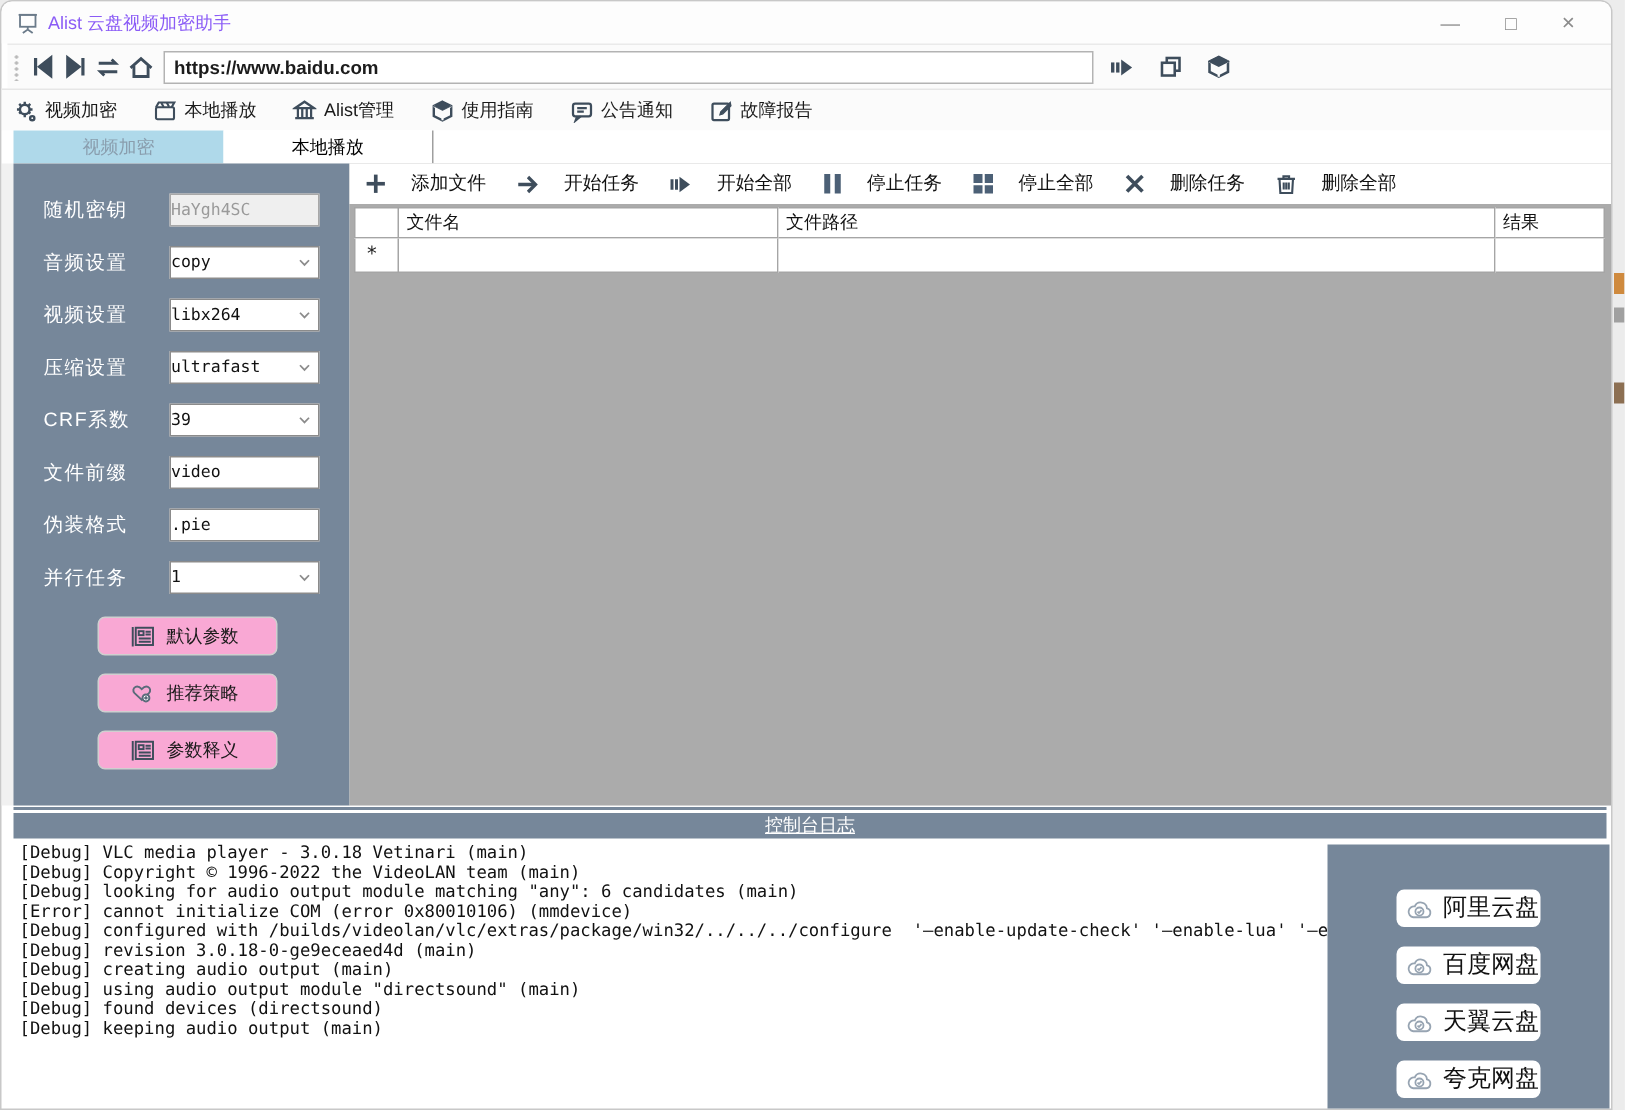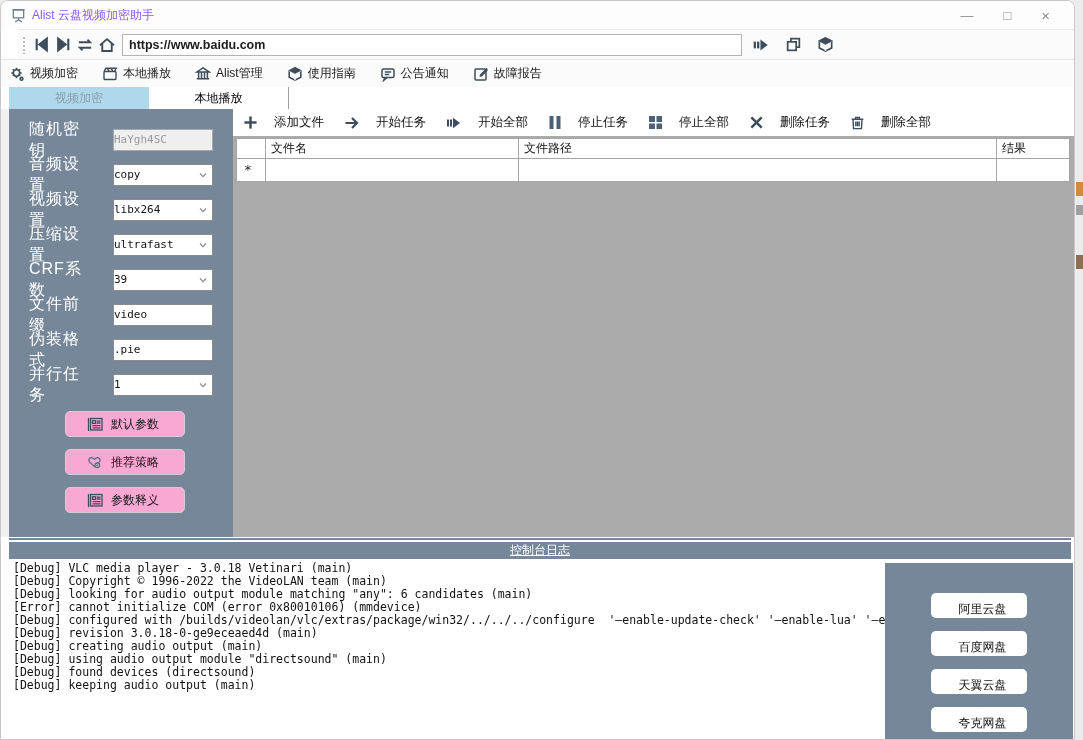--- a/index.html
+++ b/index.html
@@ -9,42 +9,42 @@
   .app-window { position:absolute; left:0; top:0; width:1075px; height:740px; background:#fff;
     border:1px solid #c8c8c8; border-radius:8px 8px 0 0; overflow:hidden; }
 
   
   .titlebar { position:absolute; left:0; top:0; right:0; height:28px; display:flex; align-items:center; padding:0 10px; background:#fdfdfd; }
   .titlebar .title { margin-left:6px; color:#8b5cf6; font-size:12px; }
   .win-controls { margin-left:auto; display:flex; align-items:center; gap:30px; padding-right:14px; color:#8c8c8c; }
   .win-controls span { font-size:13px; line-height:13px; cursor:default; }
 
   
-  .navbar { position:absolute; left:17px; top:28px; right:0; height:30px; background:#fbfbfb; border-top:1px solid #eaeaea; display:flex; align-items:center; padding-left:4px; }
+  .navbar { position:absolute; left:4px; top:28px; right:0; height:30px; background:#fbfbfb; border-top:1px solid #eaeaea; display:flex; align-items:center; padding-left:4px; }
   .gripper { width:4px; height:18px; margin-right:4px;
     background-image:radial-gradient(circle,#b9b9b9 1px,transparent 1.2px); background-size:4px 4px; }
   .nav-btn { width:22px; height:22px; display:flex; align-items:center; justify-content:center; }
   .url-box { width:620px; height:22px; margin-left:4px; background:#fff; border:1px solid #b3b3b3; line-height:20px; padding:0 6px; font-weight:bold; font-size:12.5px; color:#1c1c1c; overflow:hidden; white-space:nowrap; }
   .nav-after { display:flex; align-items:center; gap:10px; margin-left:8px; }
 
   
   .menubar { position:absolute; left:0; top:58px; right:0; height:28px; background:#fbfbfb; border-top:1px solid #e6e6e6; display:flex; align-items:center; gap:24px; padding-left:8px; }
   .menu-item { display:flex; align-items:center; gap:5px; color:#1a1a1a; cursor:default; }
 
   
   .tabbar { position:absolute; left:0; top:86px; right:0; height:22px; background:#fff; display:flex; padding-left:8px; }
   .tab { width:140px; height:22px; line-height:22px; text-align:center; font-size:12px; }
   .tab.active { background:#afd9ea; color:#8a9eae; }
   .tab.inactive { background:#fff; color:#000; border-right:1px solid #9f9f9f; }
 
   
   .main { position:absolute; left:0; top:108px; width:1075px; height:428px; background:#f1f1f1; }
   .sidebar { position:absolute; left:8px; top:0; width:224px; height:428px; background:#76879a; padding-top:20px; }
   .field { display:flex; align-items:center; height:22px; margin:0 0 13px 20px; }
-  .flabel { width:64px; color:#fff; font-size:16px; letter-spacing:1px; }
+  .flabel { width:64px; color:#fff; font-size:13px; letter-spacing:1px; }
   .fctrl { position:relative; width:100px; height:22px; margin-left:20px; background:#fff; border:1px solid #8b8b8b;
     font-family:"DejaVu Sans Mono",monospace; font-size:11px; line-height:20px; text-align:left; color:#111; }
   .fctrl.disabled { background:#efefef; color:#9a9a9a; border-color:#a8a8a8; }
   .fctrl .chev { position:absolute; right:3px; top:4px; }
   .side-buttons { margin-top:15px; }
   .side-btn { display:flex; align-items:center; gap:8px; width:120px; height:26px; margin:0 0 12px 56px; background:#f9a8d4; border:1px solid #cfcfcf; border-radius:5px; padding-left:20px; font-size:12px; color:#1a1a1a; cursor:default; }
 
   .content { position:absolute; left:232px; top:0; width:841px; height:428px; background:#ababab; }
   .task-toolbar { position:absolute; left:0; top:0; right:0; height:27px; background:#fff; display:flex; align-items:center; gap:20px; padding-left:10px; }
   .task-btn { display:flex; align-items:center; gap:16px; font-size:12.5px; color:#111; cursor:default; }
@@ -62,21 +62,21 @@
 
   
   .console-topline { position:absolute; left:8px; top:537px; width:1062px; height:2px; background:#76879a; }
   .console-header { position:absolute; left:8px; top:541px; width:1062px; height:17px; background:#76879a; color:#fff; text-align:center; line-height:17px; font-size:12px;text-decoration:underline; }
   .log { position:absolute; left:8px; top:559px; width:1062px; height:152px; background:#fff; overflow:hidden; padding:2px 0 0 4px; }
   .log-line { white-space:pre; font-family:"DejaVu Sans Mono",monospace; font-size:11.5px; line-height:13px; color:#111; }
   .log-line.error { color:#111; }
 
   
   .cloud-panel { position:absolute; left:884px; top:562px; width:188px; height:178px; background:#76879a; overflow:hidden; padding-top:30px; }
-  .cloud-btn { display:flex; align-items:center; gap:7px; width:96px; height:25px; margin:0 auto 13px auto; background:#fff; border-radius:5px; padding-left:7px; font-size:12px; color:#111; cursor:default;flex-direction:column; }
+  .cloud-btn { display:flex; align-items:center; gap:7px; width:96px; height:25px; margin:0 auto 13px auto; background:#fff; border-radius:5px; padding-left:7px; font-size:16px; color:#111; cursor:default; }
 
   
   .edge-frag { position:absolute; }
 
   svg { display:block; }
 </style>
 </head>
 <body>
 
 <div class="app-window">

